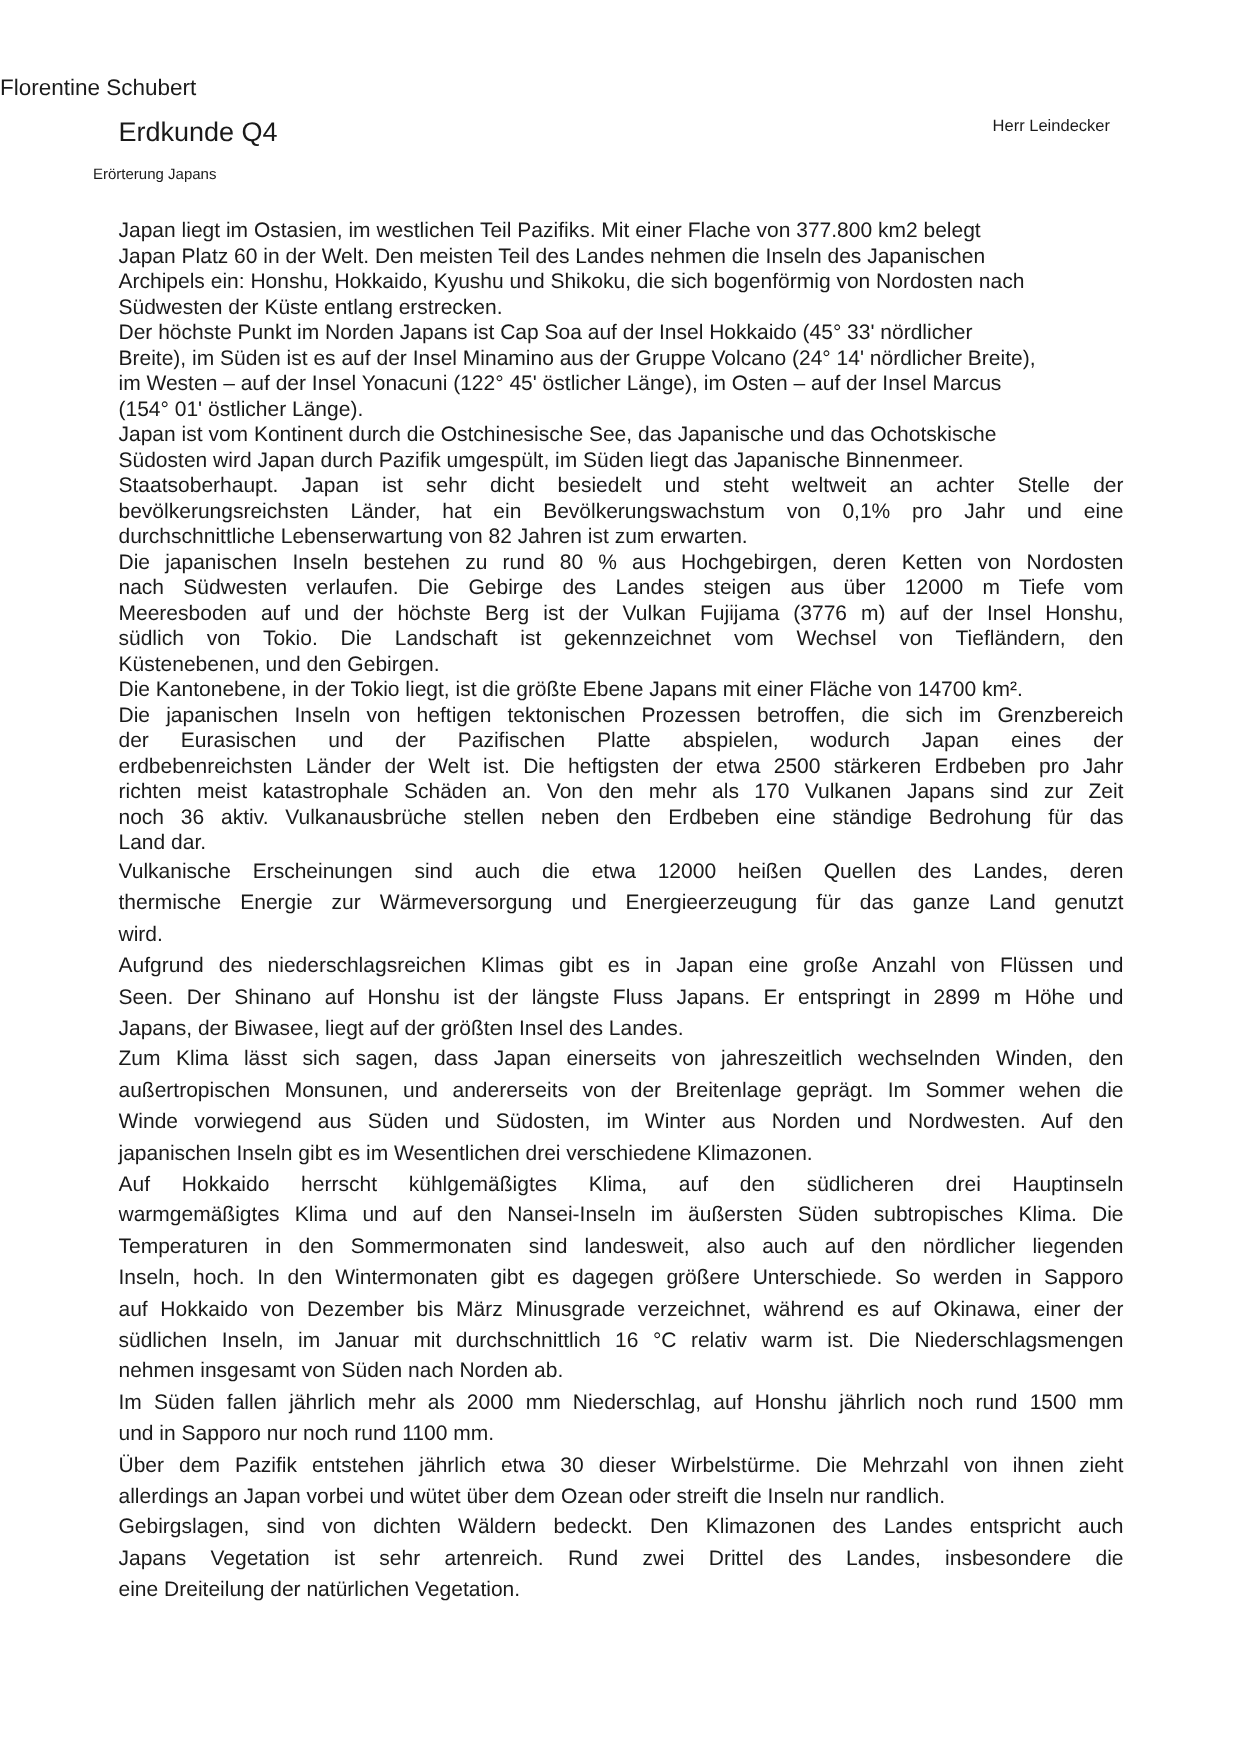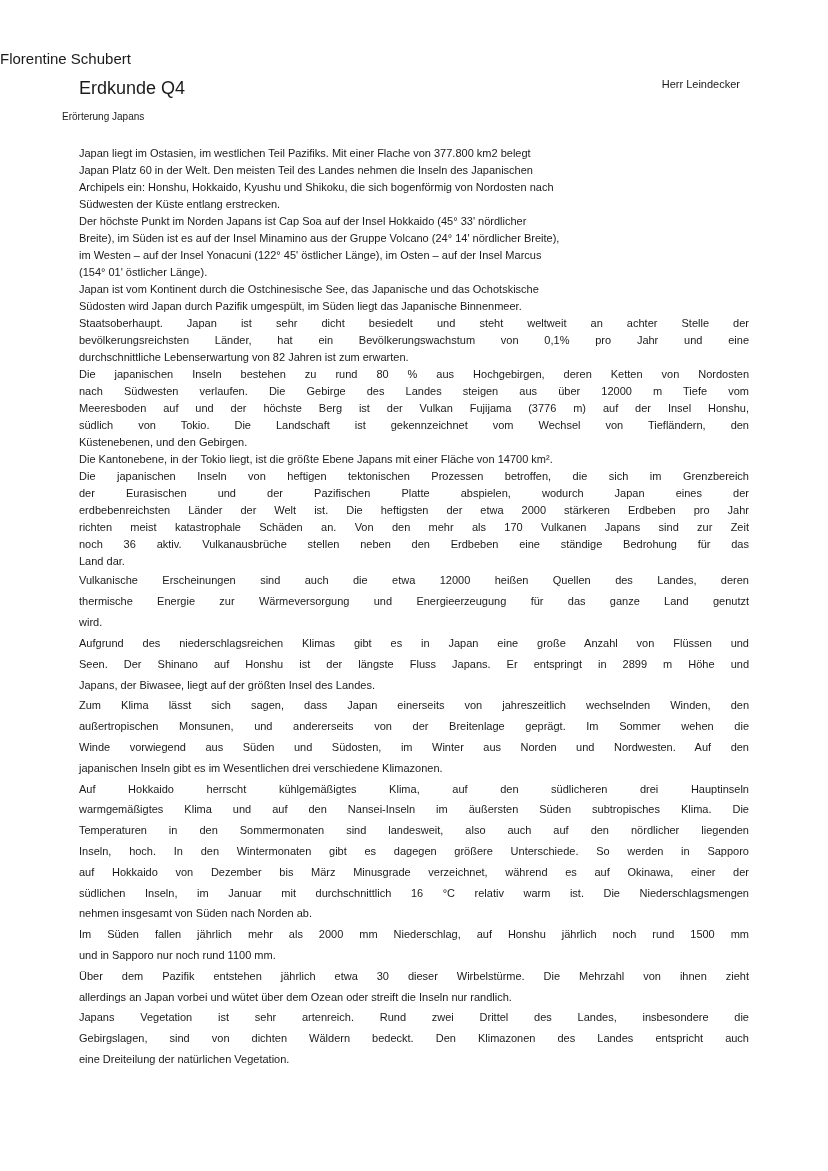--- a/index.html
+++ b/index.html
@@ -3,21 +3,21 @@
 <meta charset="utf-8">
 <style>
   html, body { margin: 0; padding: 0; background: #ffffff; }
   body { width: 828px; height: 1171px; position: relative; overflow: hidden;
          font-family: "Liberation Sans", "DejaVu Sans", sans-serif; color: #1a1a1a; }
   .page { position: absolute; left: 0; top: 0; width: 828px; height: 1171px; }
   .author { position: absolute; top: 50px; left: 0; width: 828px; text-align: left; font-size: 15px; }
   .subject { position: absolute; top: 78px; left: 79px; font-size: 18px; }
   .teacher { position: absolute; top: 78px; right: 88px; font-size: 11px; }
   .title { position: absolute; top: 111px; left: 62px; font-size: 10px; }
-  .body { position: absolute; left: 79px; width: 670px; top: 145px; font-size: 11px; }
+  .body { position: absolute; left: 79px; width: 670px; top: 145px; font-size: 14px; }
   .para { margin: 0; }
   .ln { display: block; white-space: nowrap; height: 17px; line-height: 17px; }
   .ln.j { text-align: justify; text-align-last: justify; white-space: normal; overflow: hidden; }
   .p2 .ln { height: 21px; line-height: 21px; }
   .p3 .ln { height: 20.8px; line-height: 20.8px; }
 </style>
 </head>
 <body>
 
 <div class="page">
@@ -53,21 +53,21 @@
         <span class="ln j">Die japanischen Inseln bestehen zu rund 80 % aus Hochgebirgen, deren Ketten von Nordosten</span>
         <span class="ln j">nach Südwesten verlaufen. Die Gebirge des Landes steigen aus über 12000 m Tiefe vom</span>
         <span class="ln j">Meeresboden auf und der höchste Berg ist der Vulkan Fujijama (3776 m) auf der Insel Honshu,</span>
         <span class="ln j">südlich von Tokio. Die Landschaft ist gekennzeichnet vom Wechsel von Tiefländern, den</span>
         <span class="ln">Küstenebenen, und den Gebirgen.</span>
       </div>
       <div class="para">
         <span class="ln">Die Kantonebene, in der Tokio liegt, ist die größte Ebene Japans mit einer Fläche von 14700 km².</span>
         <span class="ln j">Die japanischen Inseln von heftigen tektonischen Prozessen betroffen, die sich im Grenzbereich</span>
         <span class="ln j">der Eurasischen und der Pazifischen Platte abspielen, wodurch Japan eines der</span>
-        <span class="ln j">erdbebenreichsten Länder der Welt ist. Die heftigsten der etwa 2000 stärkeren Erdbeben pro Jahr</span>
+        <span class="ln j">erdbebenreichsten Länder der Welt ist. Die heftigsten der etwa 2500 stärkeren Erdbeben pro Jahr</span>
         <span class="ln j">richten meist katastrophale Schäden an. Von den mehr als 170 Vulkanen Japans sind zur Zeit</span>
         <span class="ln j">noch 36 aktiv. Vulkanausbrüche stellen neben den Erdbeben eine ständige Bedrohung für das</span>
         <span class="ln">Land dar.</span>
       </div>
     </div>
 
     <div class="p2">
       <div class="para">
         <span class="ln j">Vulkanische Erscheinungen sind auch die etwa 12000 heißen Quellen des Landes, deren</span>
         <span class="ln j">thermische Energie zur Wärmeversorgung und Energieerzeugung für das ganze Land genutzt</span>
@@ -98,19 +98,19 @@
       </div>
       <div class="para">
         <span class="ln j">Im Süden fallen jährlich mehr als 2000 mm Niederschlag, auf Honshu jährlich noch rund 1500 mm</span>
         <span class="ln">und in Sapporo nur noch rund 1100 mm.</span>
       </div>
       <div class="para">
         <span class="ln j">Über dem Pazifik entstehen jährlich etwa 30 dieser Wirbelstürme. Die Mehrzahl von ihnen zieht</span>
         <span class="ln">allerdings an Japan vorbei und wütet über dem Ozean oder streift die Inseln nur randlich.</span>
       </div>
       <div class="para">
+        <span class="ln j">Gebirgslagen, sind von dichten Wäldern bedeckt. Den Klimazonen des Landes entspricht auch</span>
         <span class="ln j">Japans Vegetation ist sehr artenreich. Rund zwei Drittel des Landes, insbesondere die</span>
-        <span class="ln j">Gebirgslagen, sind von dichten Wäldern bedeckt. Den Klimazonen des Landes entspricht auch</span>
         <span class="ln">eine Dreiteilung der natürlichen Vegetation.</span>
       </div>
     </div>
   </div>
 </div>
 
 </body></html>

